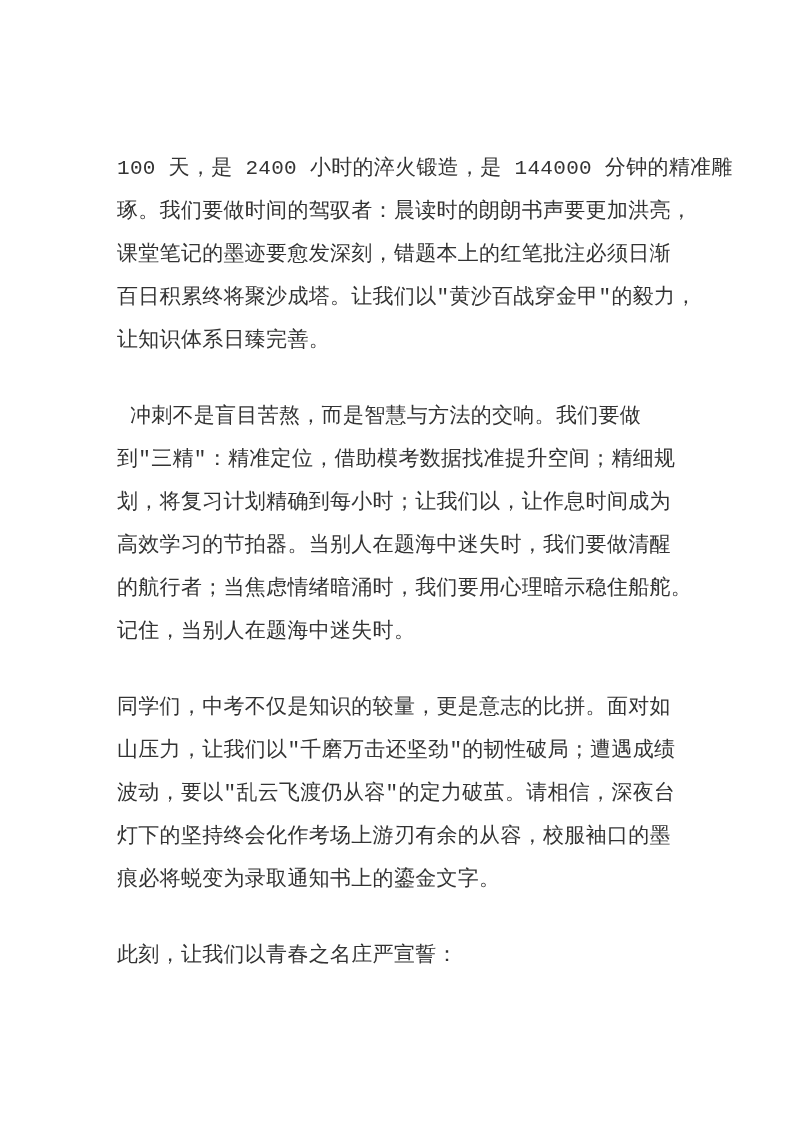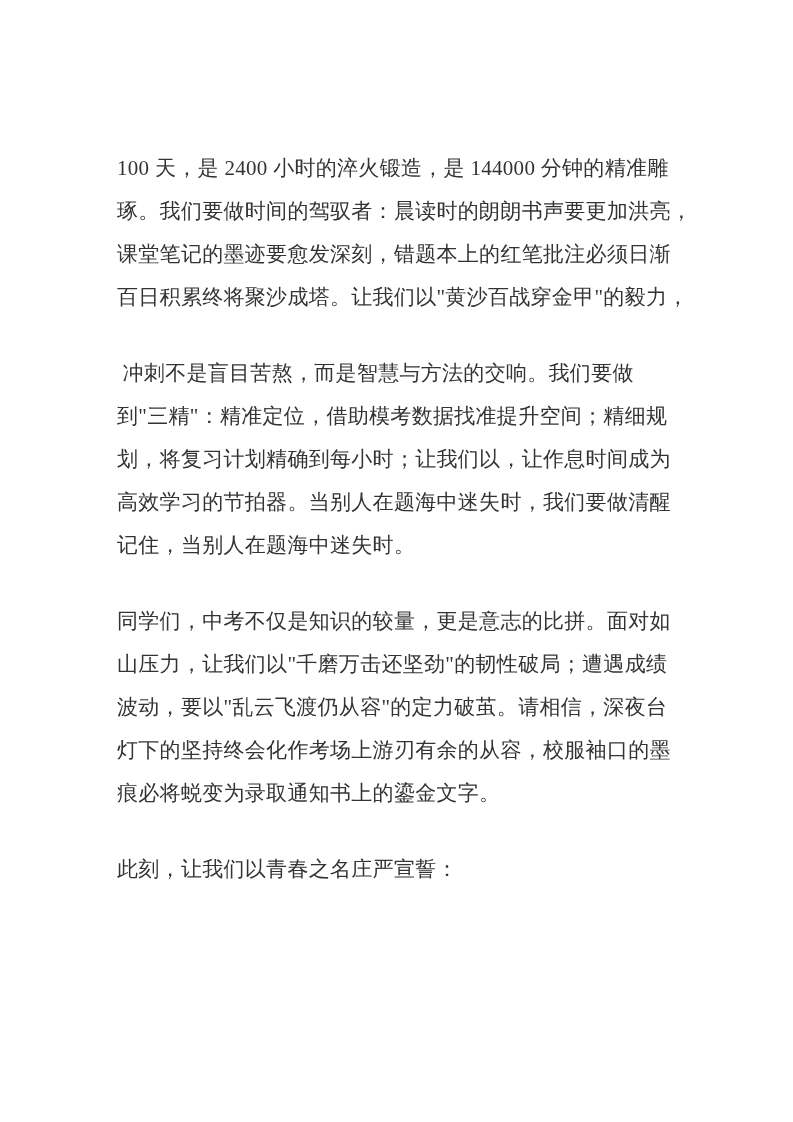--- a/index.html
+++ b/index.html
@@ -6,21 +6,21 @@
     margin: 0;
     padding: 0;
     background: #ffffff;
   }
   .page {
     position: relative;
     width: 793px;
     height: 1122px;
     background: #ffffff;
     overflow: hidden;
-    font-family: Liberation Serif, serif;
+    font-family: Liberation Mono, monospace;
   }
   .doc-body {
     position: absolute;
     left: 117px;
     top: 147px;
     width: 562px;
   }
   .paragraph {
     margin: 0 0 33px 0;
   }
@@ -36,27 +36,29 @@
 <body>
 
 <div class="page">
   <div class="doc-body">
 
     <div class="paragraph">
       <div class="line">100 天，是 2400 小时的淬火锻造，是 144000 分钟的精准雕</div>
       <div class="line">琢。我们要做时间的驾驭者：晨读时的朗朗书声要更加洪亮，</div>
       <div class="line">课堂笔记的墨迹要愈发深刻，错题本上的红笔批注必须日渐</div>
       <div class="line">百日积累终将聚沙成塔。让我们以"黄沙百战穿金甲"的毅力，</div>
+      <div class="line">让知识体系日臻完善。</div>
     </div>
 
     <div class="paragraph">
       <div class="line"> 冲刺不是盲目苦熬，而是智慧与方法的交响。我们要做</div>
       <div class="line">到"三精"：精准定位，借助模考数据找准提升空间；精细规</div>
       <div class="line">划，将复习计划精确到每小时；让我们以，让作息时间成为</div>
       <div class="line">高效学习的节拍器。当别人在题海中迷失时，我们要做清醒</div>
+      <div class="line">的航行者；当焦虑情绪暗涌时，我们要用心理暗示稳住船舵。</div>
       <div class="line">记住，当别人在题海中迷失时。</div>
     </div>
 
     <div class="paragraph">
       <div class="line">同学们，中考不仅是知识的较量，更是意志的比拼。面对如</div>
       <div class="line">山压力，让我们以"千磨万击还坚劲"的韧性破局；遭遇成绩</div>
       <div class="line">波动，要以"乱云飞渡仍从容"的定力破茧。请相信，深夜台</div>
       <div class="line">灯下的坚持终会化作考场上游刃有余的从容，校服袖口的墨</div>
       <div class="line">痕必将蜕变为录取通知书上的鎏金文字。</div>
     </div>

